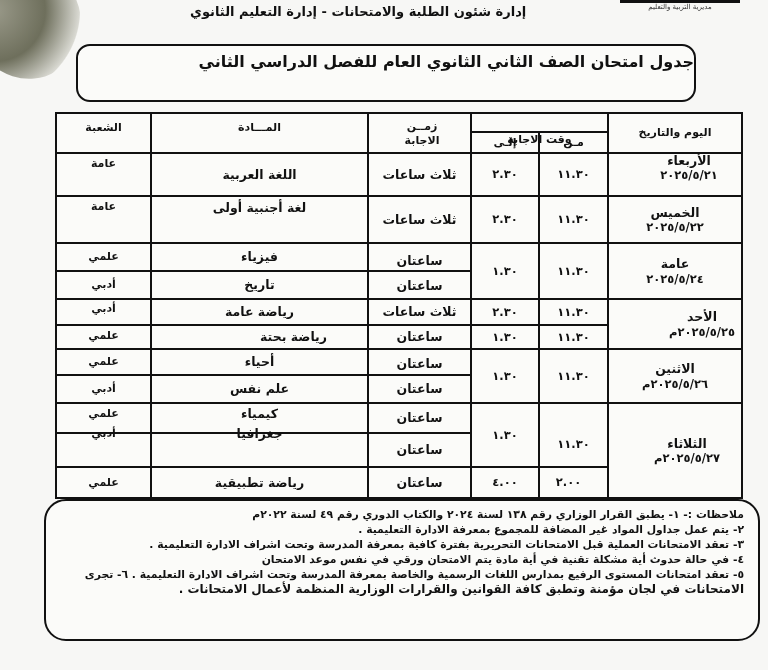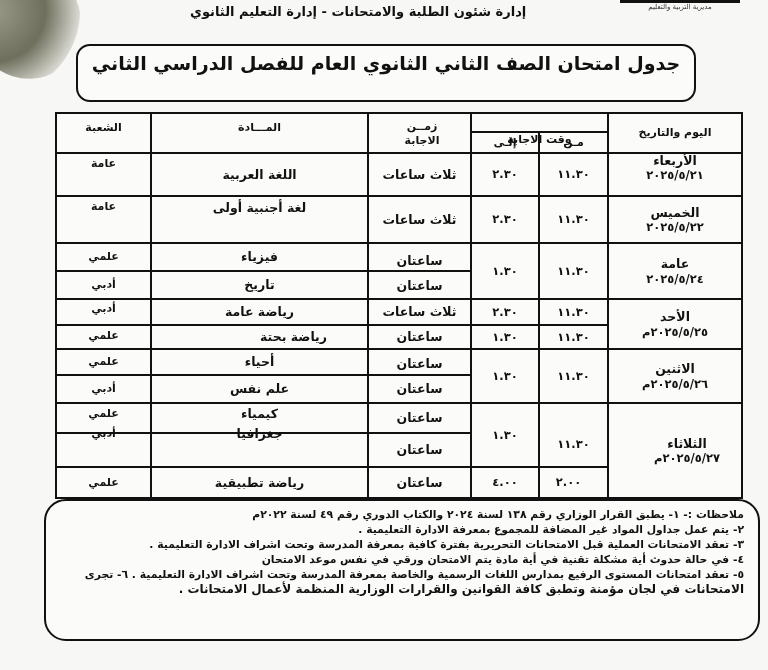--- a/index.html
+++ b/index.html
@@ -6,21 +6,21 @@
   body{width:768px;height:670px;background:#f7f7f5;position:relative;overflow:hidden;
        font-family:"DejaVu Sans",sans-serif;color:#111;}
   .abs{position:absolute;}
   .corner-shadow{left:-30px;top:-40px;width:110px;height:120px;border-radius:50%;
        background:radial-gradient(circle at 30% 30%,#9a9a8a 0%,#6e6f5c 45%,#d9d9d2 75%,transparent 76%);
        transform:rotate(-30deg);}
   .top-right-stamp{left:610px;top:3px;width:140px;font-size:7px;text-align:center;color:#333;}
   .top-right-bar{left:620px;top:0;width:120px;height:3px;background:#111;}
   .dept{left:190px;top:4px;width:430px;text-align:left;font-size:13px;font-weight:bold;direction:rtl;}
   .title-box{left:76px;top:44px;width:616px;height:54px;border:2.5px solid #111;border-radius:14px;background:#fbfbf9;}
-  .title-line{width:100%;text-align:center;direction:rtl;font-weight:bold;font-size:19px;}
+  .title-line{width:100%;text-align:right;direction:rtl;font-weight:bold;font-size:16px;}
   .t1{top:6px;} .t2{top:27px;}
   .grid{left:55px;top:112px;width:688px;height:387px;border:2.5px solid #111;box-sizing:border-box;background:#fbfbf9;}
   .vl{position:absolute;width:2px;background:#111;}
   .hl{position:absolute;height:2px;background:#111;}
   .cell{position:absolute;display:flex;align-items:center;justify-content:center;text-align:center;
         direction:rtl;font-weight:bold;font-size:12.5px;line-height:1.25;}
   .hcell{font-size:11px;}
   .num{direction:ltr;font-size:11.5px;}
   .notes-box{left:44px;top:499px;width:712px;height:138px;border:2.5px solid #111;border-radius:22px;background:#fbfbf9;}
   .notes{position:absolute;right:14px;top:6px;width:690px;direction:rtl;text-align:right;font-size:10.8px;font-weight:bold;line-height:15px;}
@@ -61,33 +61,33 @@
   <div class="hl" style="left:0;width:550px;top:352px;"></div>
 
   <div class="cell hcell" style="left:552px;width:132px;top:0;height:38px;">اليوم والتاريخ</div>
   <div class="cell hcell" style="left:415px;width:135px;top:17px;height:17px;">وقت الاجابة</div>
   <div class="cell hcell" style="left:483px;width:67px;top:19px;height:19px;">مـن</div>
   <div class="cell hcell" style="left:415px;width:66px;top:19px;height:19px;">إلـى</div>
   <div class="cell hcell" style="left:340px;width:50px;top:2px;height:36px;">زمــن الاجابة</div>
   <div class="cell hcell" style="left:95px;width:215px;top:0;height:28px;">المـــادة</div>
   <div class="cell hcell" style="left:0;width:93px;top:0;height:28px;">الشعبة</div>
 
-  <div class="cell" style="left:552px;width:132px;top:40px;height:27px;flex-direction:column;">
+  <div class="cell" style="left:552px;width:132px;top:40px;height:27px;flex-direction:column;padding-left:14px;">
     <span>الأربعاء</span>
     <span class="num">٢٠٢٥/٥/٢١</span>
   </div>
   <div class="cell" style="left:552px;width:132px;top:83px;height:45px;flex-direction:column;">
     <span>الخميس</span>
     <span class="num">٢٠٢٥/٥/٢٢</span>
   </div>
   <div class="cell" style="left:552px;width:132px;top:130px;height:54px;flex-direction:column;">
     <span>عامة</span>
     <span class="num">٢٠٢٥/٥/٢٤</span>
   </div>
-  <div class="cell" style="left:552px;width:132px;top:186px;height:48px;flex-direction:column;">
+  <div class="cell" style="left:552px;width:132px;top:186px;height:48px;flex-direction:column;padding-left:27px;">
     <span>الأحد</span>
     <span class="num">٢٠٢٥/٥/٢٥م</span>
   </div>
   <div class="cell" style="left:552px;width:132px;top:236px;height:52px;flex-direction:column;">
     <span>الاثنين</span>
     <span class="num">٢٠٢٥/٥/٢٦م</span>
   </div>
   <div class="cell" style="left:552px;width:156px;top:290px;height:93px;flex-direction:column;">
     <span>الثلاثاء</span>
     <span class="num">٢٠٢٥/٥/٢٧م</span>

